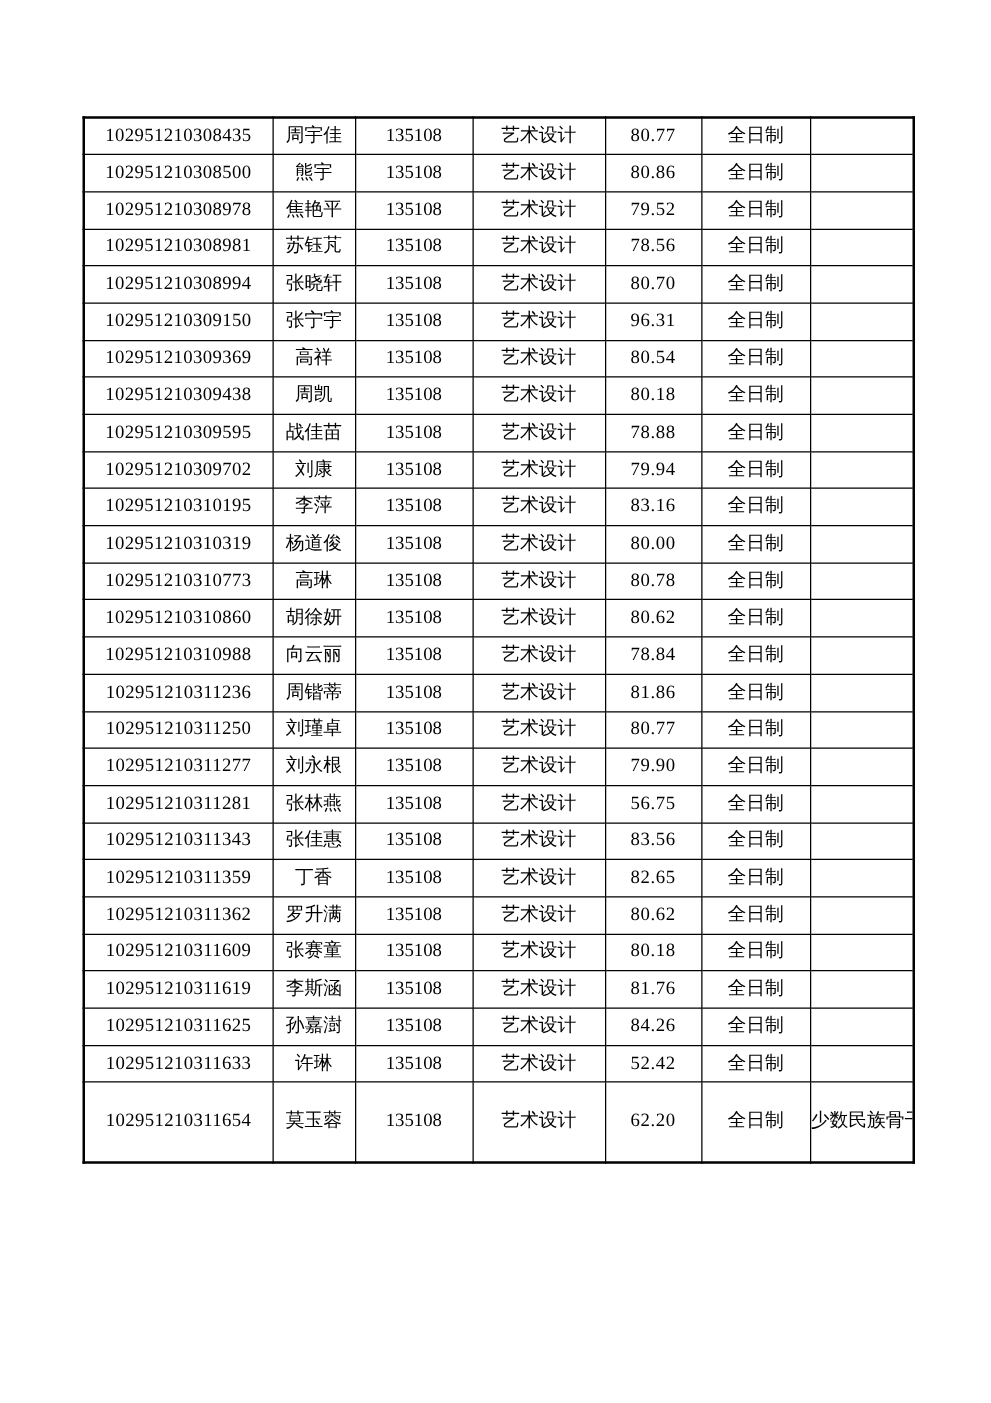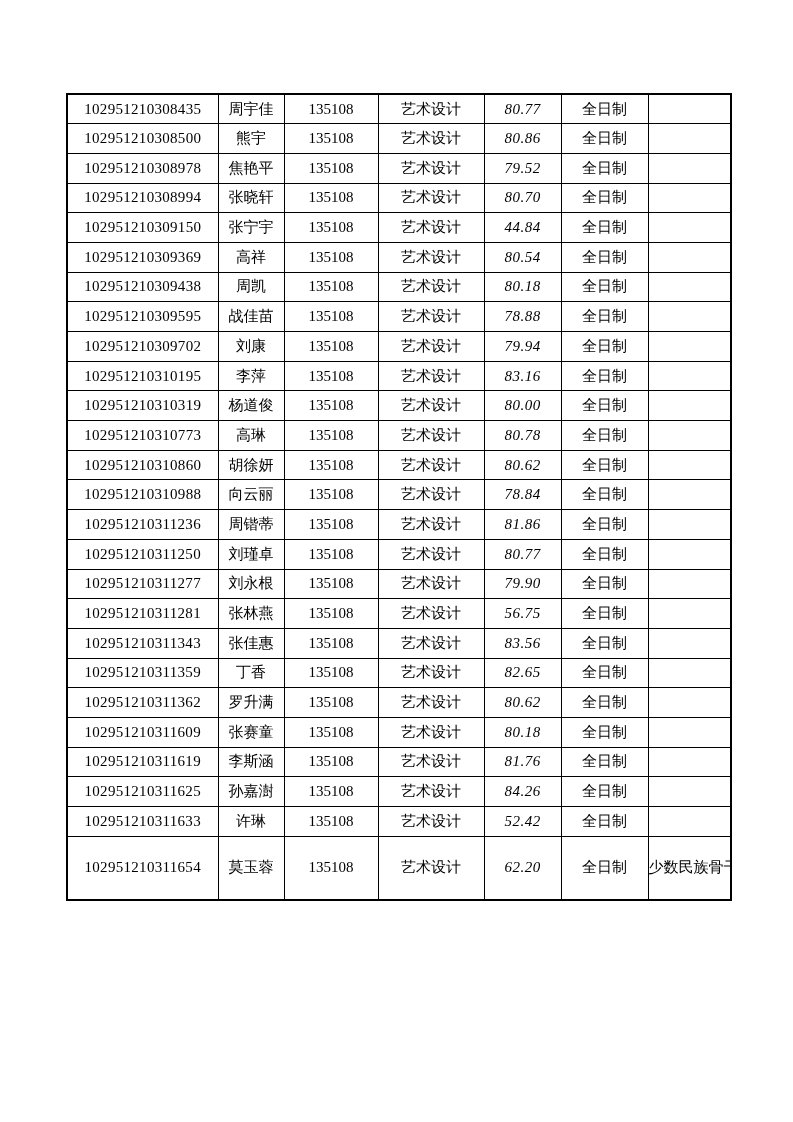--- a/index.html
+++ b/index.html
@@ -40,21 +40,20 @@
   }
   table.results tr.tall-row {
     height: 64px;
   }
   td.c-id {
     font-size: 14.5px;
     letter-spacing: 0.3px;
   }
   td.c-score {
     letter-spacing: 0.5px;
-    font-style: italic;
   }
   td.c-remark {
     padding: 0 6px;
     white-space: normal;
     line-height: 22px;
   }
 </style>
 </head>
 <body>
 
@@ -91,34 +90,43 @@
         <tr>
     <td class="c-id">102951210308978</td>
     <td class="c-name">焦艳平</td>
     <td class="c-code">135108</td>
     <td class="c-major">艺术设计</td>
     <td class="c-score">79.52</td>
     <td class="c-mode">全日制</td>
     <td class="c-remark"></td>
   </tr>
         <tr>
+    <td class="c-id">102951210308981</td>
+    <td class="c-name">苏钰芃</td>
+    <td class="c-code">135108</td>
+    <td class="c-major">艺术设计</td>
+    <td class="c-score">78.56</td>
+    <td class="c-mode">全日制</td>
+    <td class="c-remark"></td>
+  </tr>
+        <tr>
     <td class="c-id">102951210308994</td>
     <td class="c-name">张晓轩</td>
     <td class="c-code">135108</td>
     <td class="c-major">艺术设计</td>
     <td class="c-score">80.70</td>
     <td class="c-mode">全日制</td>
     <td class="c-remark"></td>
   </tr>
         <tr>
     <td class="c-id">102951210309150</td>
     <td class="c-name">张宁宇</td>
     <td class="c-code">135108</td>
     <td class="c-major">艺术设计</td>
-    <td class="c-score">44.84</td>
+    <td class="c-score">96.31</td>
     <td class="c-mode">全日制</td>
     <td class="c-remark"></td>
   </tr>
         <tr>
     <td class="c-id">102951210309369</td>
     <td class="c-name">高祥</td>
     <td class="c-code">135108</td>
     <td class="c-major">艺术设计</td>
     <td class="c-score">80.54</td>
     <td class="c-mode">全日制</td>

